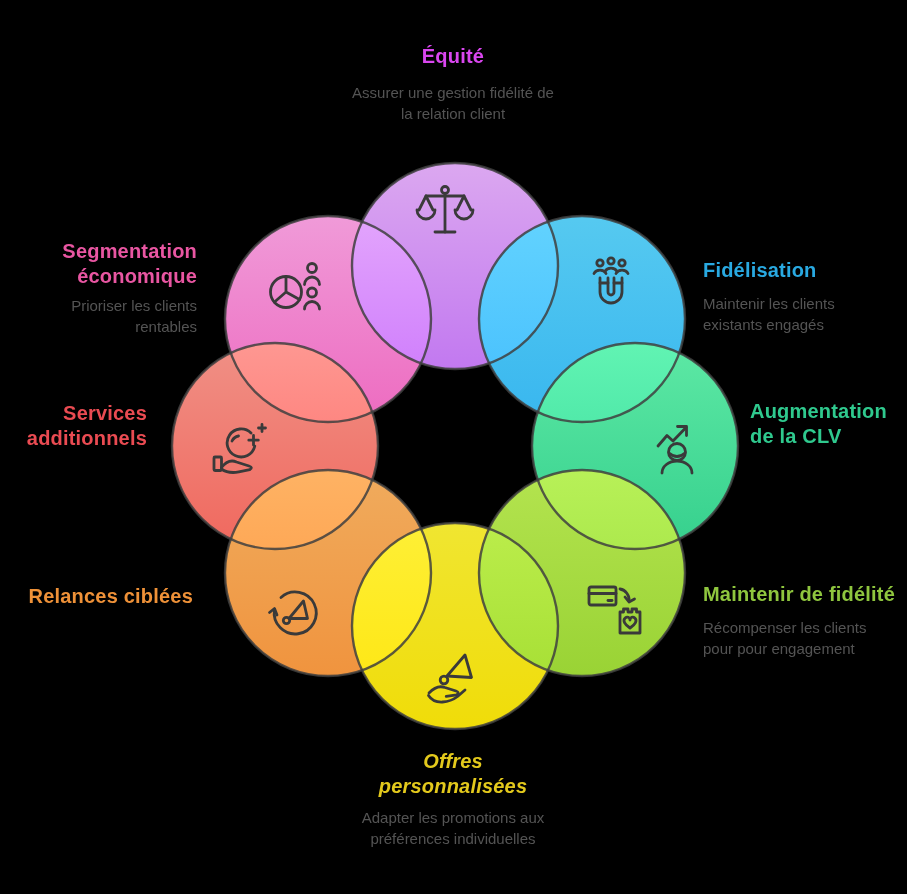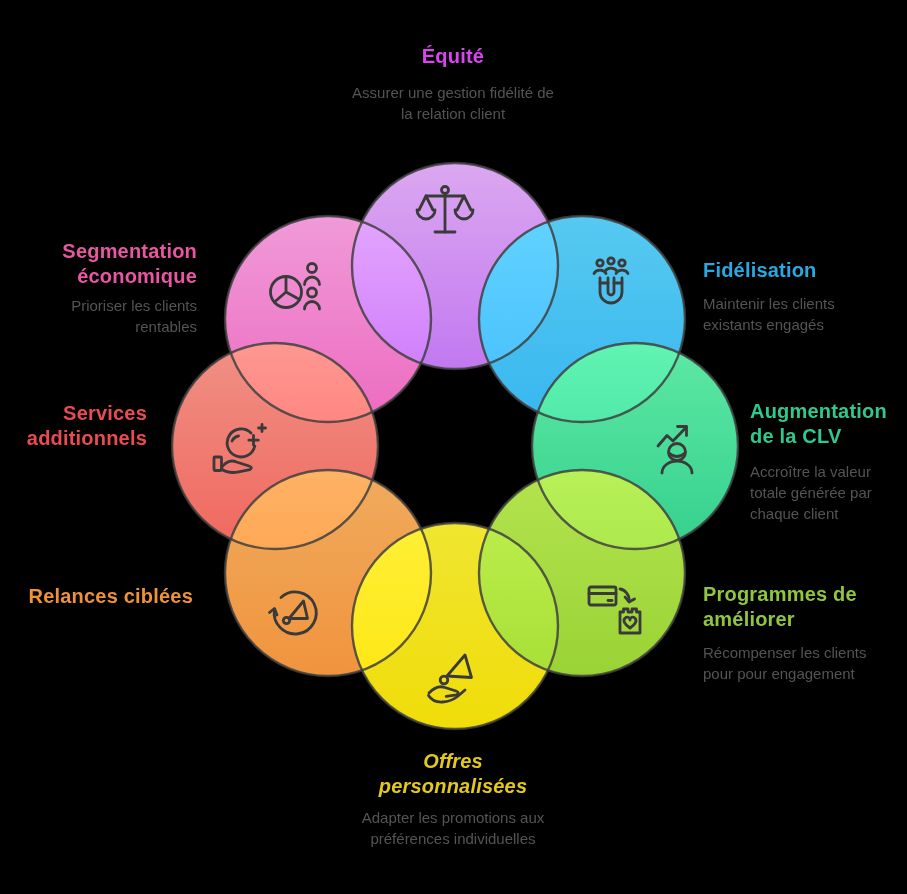--- a/index.html
+++ b/index.html
@@ -199,24 +199,23 @@
   <div class="label" id="lbl-0">
     <div class="title" style="color: #d946ef;">Équité</div>
     <div class="desc">Assurer une gestion fidélité de la relation client</div>
   </div>
   <div class="label" id="lbl-1">
     <div class="title" style="color: rgb(41, 169, 225);">Fidélisation</div>
     <div class="desc">Maintenir les clients existants engagés</div>
   </div>
   <div class="label" id="lbl-2">
     <div class="title" style="color: rgb(47, 201, 142);">Augmentation de la CLV</div>
-    <div class="desc">Accroître la valeur totale générée par chaque client</div>
   </div>
   <div class="label" id="lbl-3">
-    <div class="title" style="color: rgb(143, 198, 62);">Programmes de améliorer</div>
+    <div class="title" style="color: rgb(143, 198, 62);">Maintenir de fidélité</div>
     <div class="desc">Récompenser les clients pour pour engagement</div>
   </div>
   <div class="label" id="lbl-4">
     <div class="title" style="color: rgb(227, 201, 28); font-style: italic;">Offres personnalisées</div>
     <div class="desc">Adapter les promotions aux préférences individuelles</div>
   </div>
   <div class="label" id="lbl-5">
     <div class="title" style="color: rgb(238, 145, 56);">Relances ciblées</div>
   </div>
   <div class="label" id="lbl-6">

